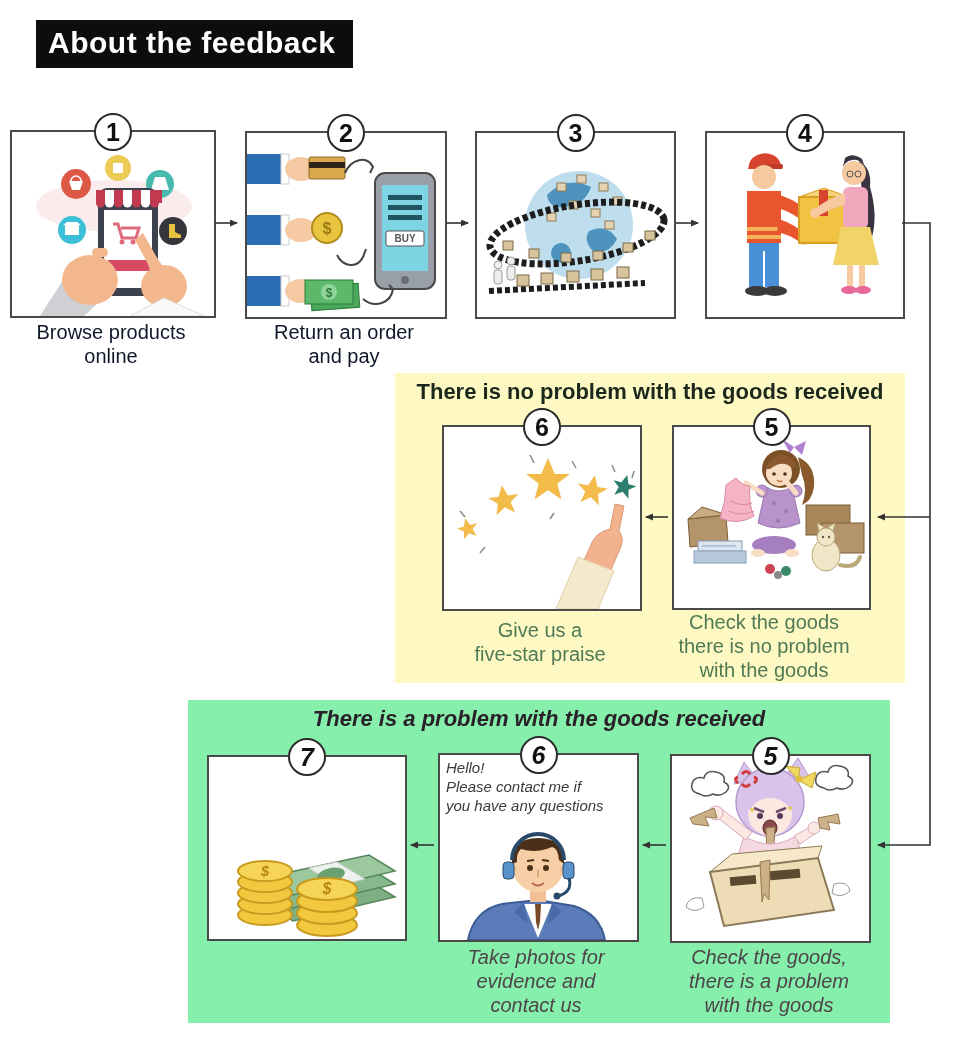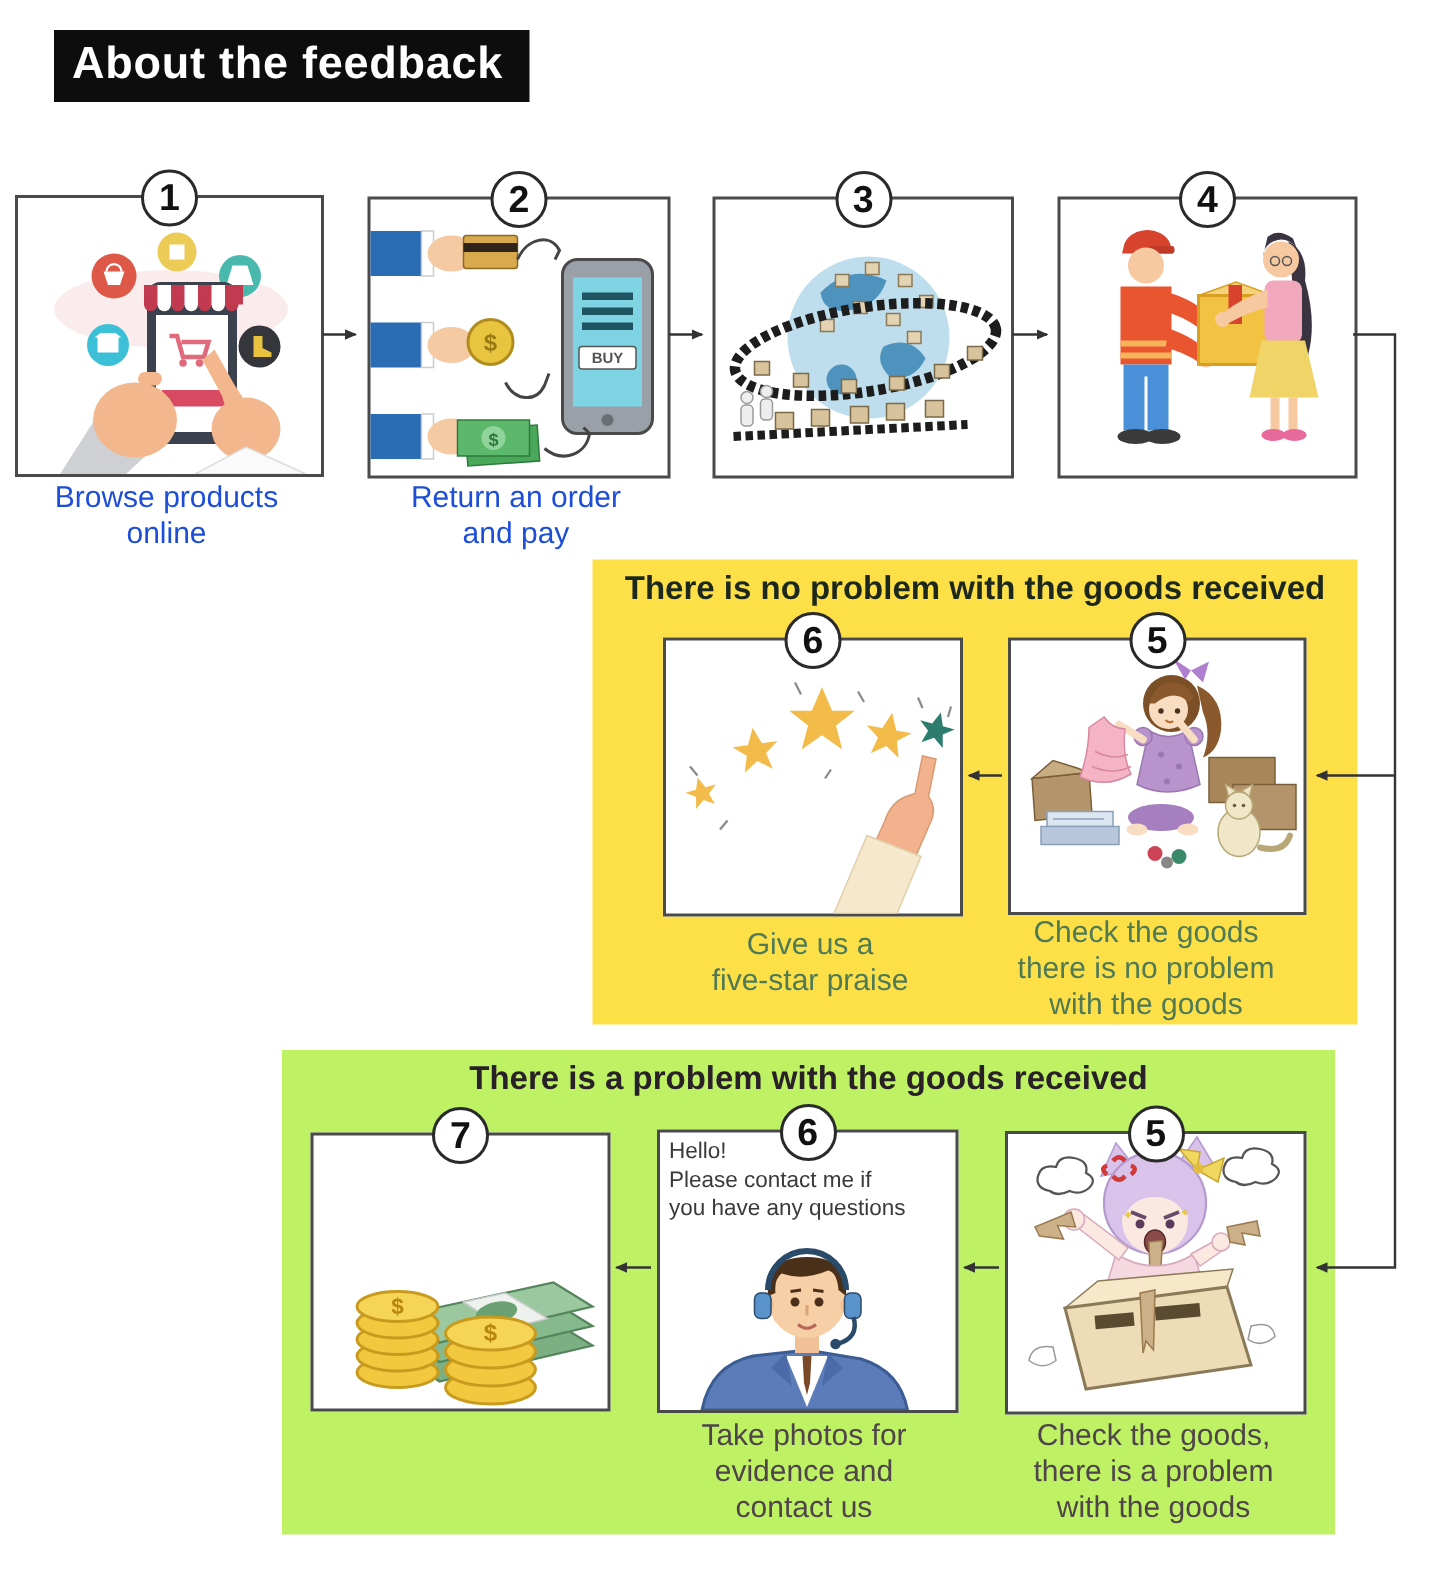--- a/index.html
+++ b/index.html
@@ -5,25 +5,25 @@
   html,body{margin:0;padding:0;background:#ffffff;}
   #canvas{position:relative;width:960px;height:1060px;background:#ffffff;overflow:hidden;
           font-family:"Liberation Sans", sans-serif;}
   .title{position:absolute;left:36px;top:20px;background:#0d0d0d;color:#ffffff;
          font-size:30px;font-weight:bold;padding:6px 18px 8px 12px;letter-spacing:0.5px;}
   .step-box{position:absolute;background:#ffffff;border:2px solid #4a4a4a;}
   .num-badge{position:absolute;top:-19px;left:50%;transform:translateX(-50%);
              width:34px;height:34px;border-radius:50%;background:#ffffff;border:2px solid #2a2a2a;
              display:flex;align-items:center;justify-content:center;
              font-size:25px;font-weight:bold;color:#111;z-index:3;}
-  .step-label{position:absolute;text-align:center;color:#1d4ed8;font-size:20px;line-height:24px;
+  .step-label{position:absolute;text-align:center;color:#0f172a;font-size:20px;line-height:24px;
               white-space:pre-line;}
   .panel{position:absolute;}
-  .green-panel{background:#fde047;}
-  .pink-panel{background:#bef264;}
+  .green-panel{background:#fef9c3;}
+  .pink-panel{background:#86efac;font-style:italic;}
   .panel-header{position:absolute;top:6px;left:0;width:100%;text-align:center;
                 font-size:22px;font-weight:bold;}
   .green-header{color:#1d281d;}
   .pink-header{color:#2a2128;}
   .green-label{color:#4f7a55;}
   .pink-label{color:#4e4449;}
   .illus{position:absolute;left:0;top:0;width:100%;height:100%;}
   .bubble-text{position:absolute;left:6px;top:3px;font-size:15px;line-height:19px;
                color:#3a3a3a;white-space:pre-line;text-align:left;z-index:2;}
   .arrows{position:absolute;left:0;top:0;pointer-events:none;z-index:2;}

